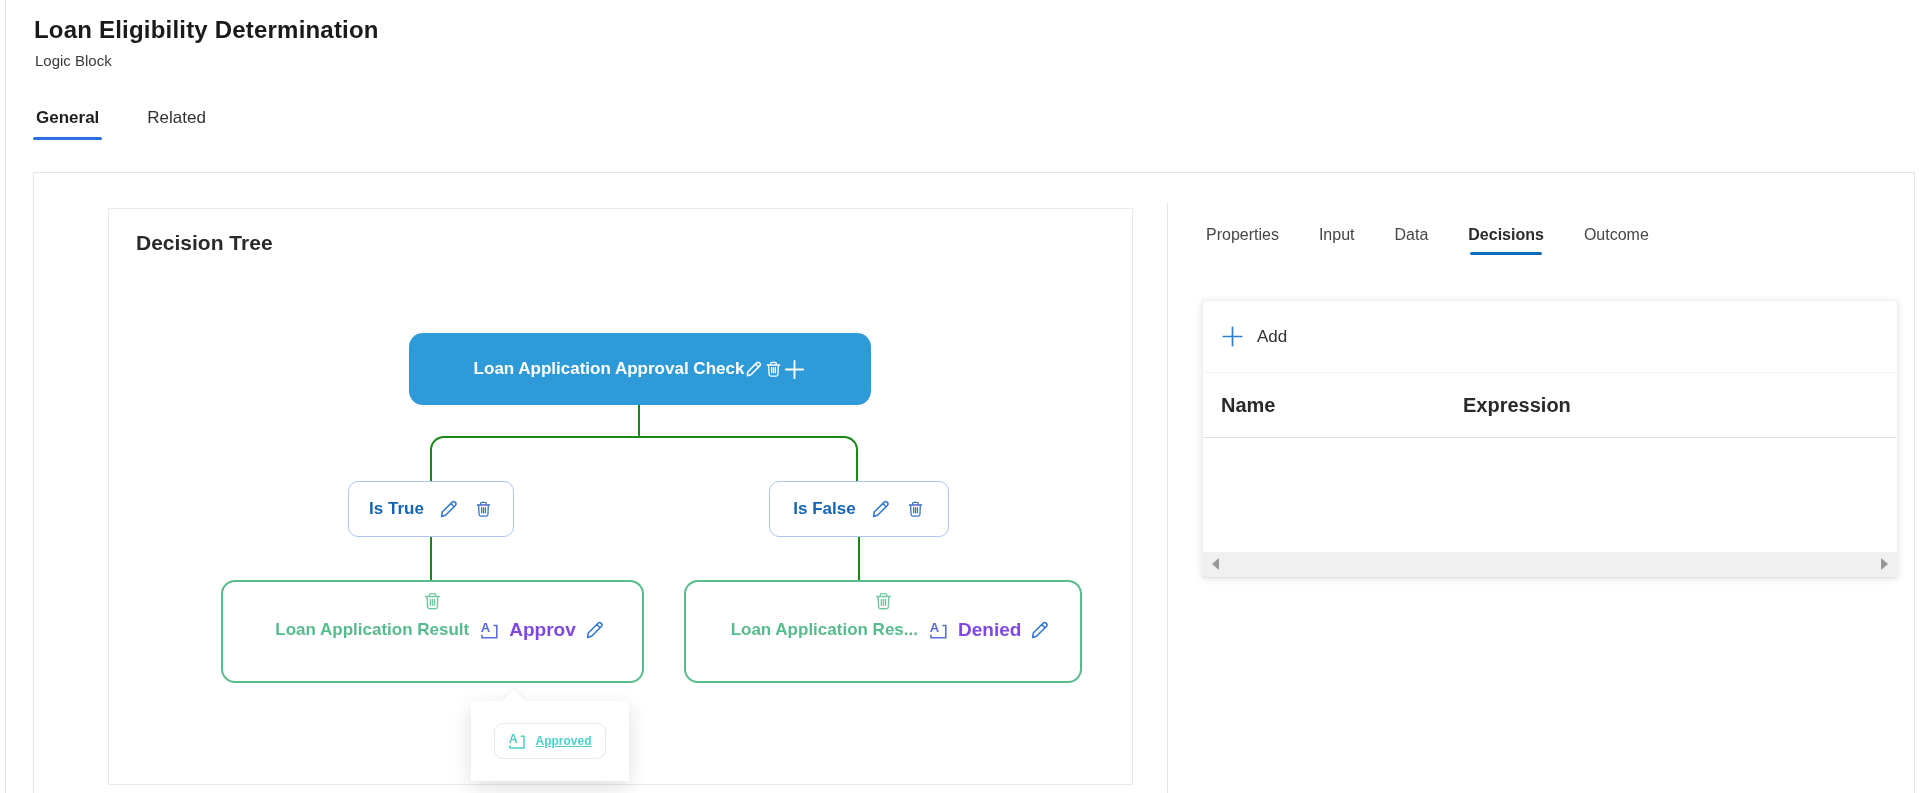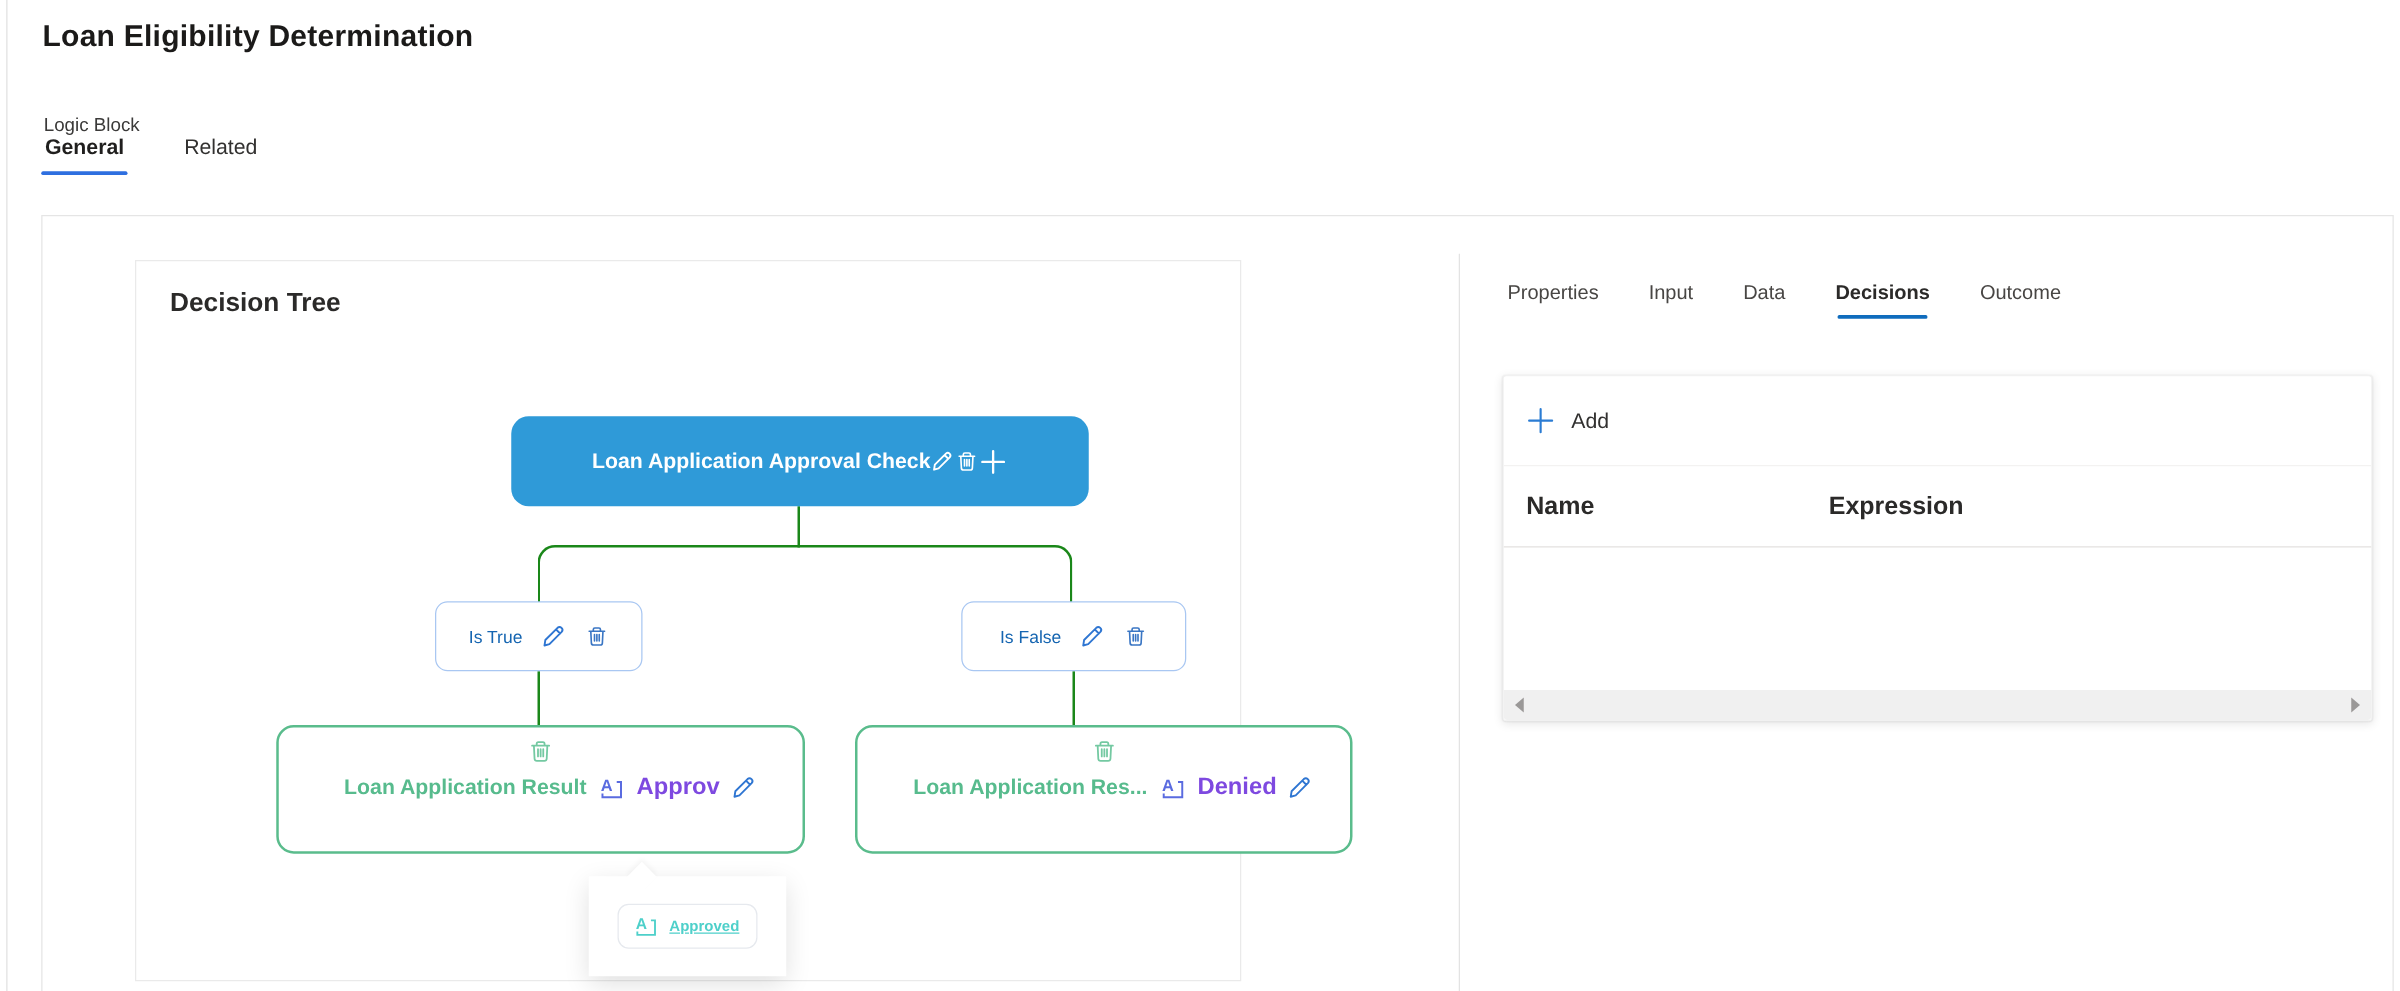--- a/index.html
+++ b/index.html
@@ -4,35 +4,35 @@
 <style>
   * { margin:0; padding:0; box-sizing:border-box; }
   html,body { width:1920px; height:793px; overflow:hidden; background:#fff;
     font-family:"Liberation Sans","DejaVu Sans",sans-serif; color:#323130; }
   .page { position:relative; width:1920px; height:793px; }
 
   .left-rule { position:absolute; left:5px; top:0; height:793px; border-left:1px solid #e1e1e1; }
 
   
   .page-title { position:absolute; left:34px; top:16px; font-size:24px; font-weight:700; color:#1b1a19; letter-spacing:.2px; }
-  .page-subtitle { position:absolute; left:35px; top:52px; font-size:15px; color:#3b3a39;margin-top:40px; }
+  .page-subtitle { position:absolute; left:35px; top:52px; font-size:15px; color:#3b3a39; }
 
   .page-tabs { position:absolute; left:36px; top:108px; display:flex; gap:48px; }
   .page-tab { position:relative; font-size:17px; color:#323130; padding-bottom:12px; cursor:pointer; }
   .page-tab.active { font-weight:700; color:#201f1e; }
   .page-tab.active::after { content:""; position:absolute; left:-3px; right:-3px; bottom:0; height:3px;
     background:var(--accent-blue,#2e6fe0); border-radius:2px; }
 
   
   .outer { position:absolute; left:33px; top:172px; width:1882px; height:640px;
     border:1px solid #e5e5e5; background:#fff; }
   .right-divider { position:absolute; left:1167px; top:203px; height:590px; border-left:1px solid #e3e3e3; }
 
   
-  .dt-card { position:absolute; left:108px; top:208px; width:885px; height:577px;
+  .dt-card { position:absolute; left:108px; top:208px; width:1025px; height:577px;
     border:1px solid #eaeaea; background:#fff; }
   .dt-title { position:absolute; left:27px; top:22px; font-size:21px; font-weight:700; color:#2b2a29; }
 
   .node-root { position:absolute; left:300px; top:124px; width:462px; height:72px;
     background:var(--node-blue,#2f9ad8); border-radius:14px; display:flex; align-items:center;
     justify-content:center; color:#fff; cursor:pointer; }
   .node-root .lbl { font-size:17px; font-weight:700; }
   .node-root svg { display:block; }
 
   .conn { position:absolute; border-color:var(--connector-green,#1a8719); }
@@ -41,21 +41,21 @@
   .conn-branch { left:321px; top:227px; width:428px; height:46px;
     border:2.5px solid var(--connector-green,#1a8719); border-bottom:none;
     border-radius:14px 14px 0 0; }
   .conn-true-v { left:321px; top:328px; height:44px; }
   .conn-false-v { left:749px; top:328px; height:44px; }
 
   .node-branch { position:absolute; top:272px; height:56px; background:#fff;
     border:1.5px solid var(--branch-border,#a9c7f2); border-radius:10px;
     display:flex; align-items:center; justify-content:center; gap:14px;
     color:var(--branch-text,#1565b1); cursor:pointer; }
-  .node-branch .lbl { font-size:14px; font-weight:400; }
+  .node-branch .lbl { font-size:17px; font-weight:700; }
   .node-true { left:239px; width:166px; }
   .node-false { left:660px; width:180px; }
   .node-branch .pencil { color:var(--icon-blue,#2f76d2); }
   .node-branch .trash { color:#3a76c4; }
 
   .node-result { position:absolute; top:371px; height:103px; background:#fff;
     border:2px solid var(--result-border,#5abc8c); border-radius:14px;
     display:flex; flex-direction:column; align-items:center; padding-top:9px; cursor:pointer; }
   .node-result-true { left:112px; width:423px; }
   .node-result-false { left:575px; width:398px; }

